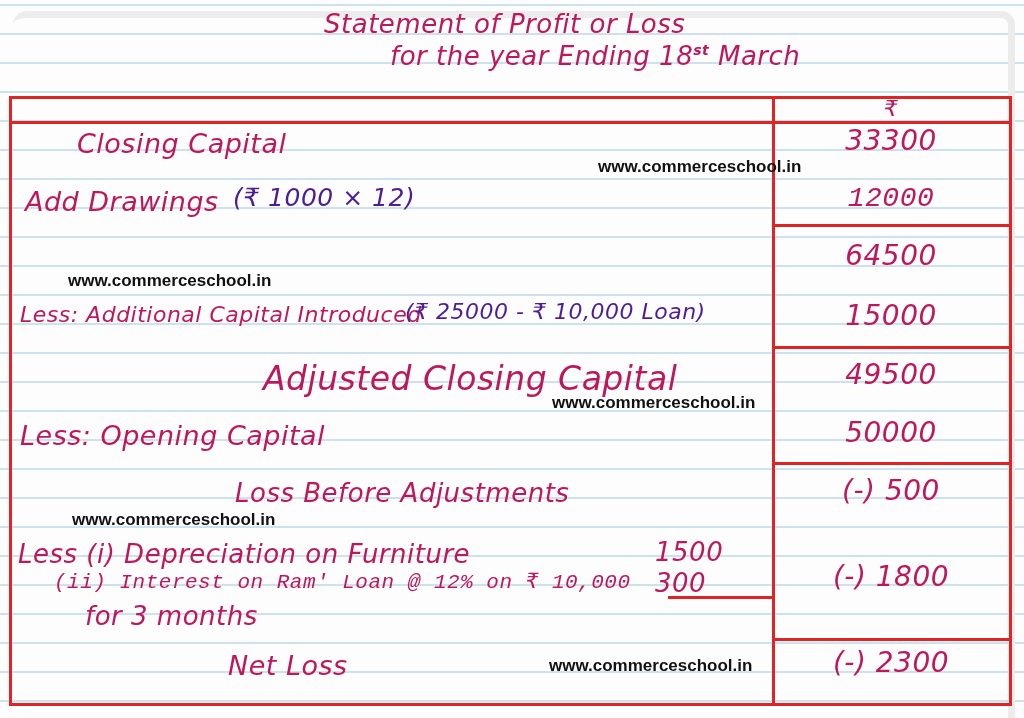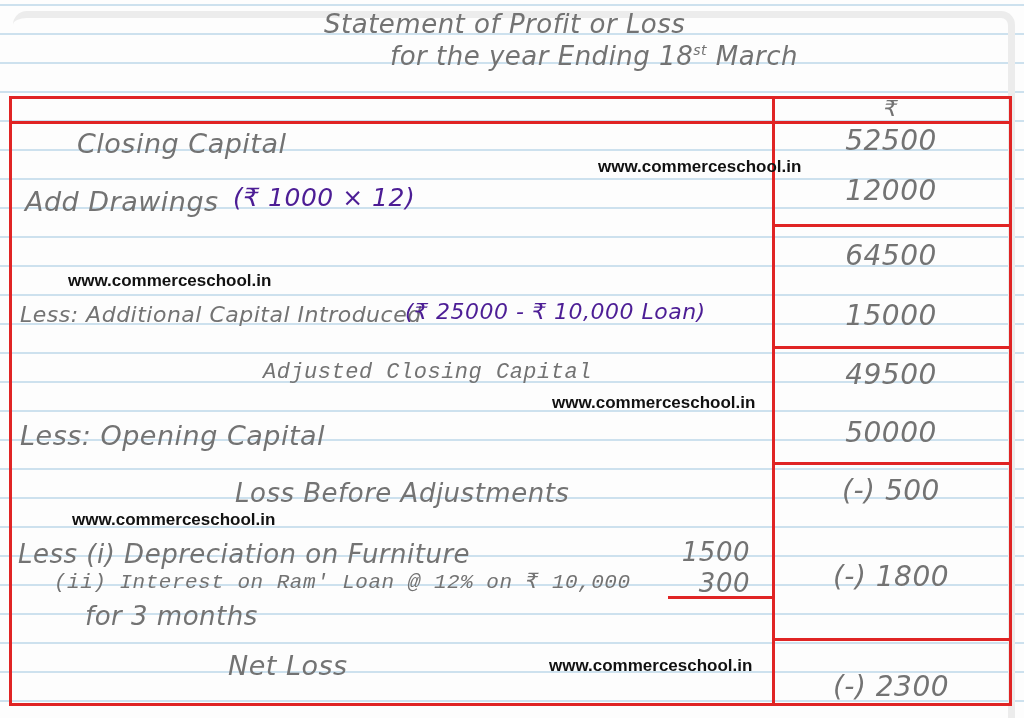--- a/index.html
+++ b/index.html
@@ -8,31 +8,31 @@
     background-color:#fdfdfd;
     background-image:linear-gradient(180deg, transparent 0px, transparent 27px, #cde1ee 27px, #cde1ee 29px);
     background-size:100% 29px;
     background-position:0 6px;
     font-family:"DejaVu Sans", sans-serif;
   }
   .abs{position:absolute;}
   
   .hw{
     font-style:italic;
-    color:#737373;
+    color:#be185d;
     white-space:nowrap;
     line-height:1.1;
     letter-spacing:0.5px;
   }
   .hw-green{color:#4c1d95;}
   .amt{
     left:775px;width:232px;text-align:center;
     font-size:28px;
   }
-  .inner-amt{left:655px;width:95px;text-align:right;font-size:26px;}
+  .inner-amt{left:655px;width:95px;font-size:26px;}
   
   .wm{
     font-family:"Liberation Sans", sans-serif;
     font-weight:bold;font-size:17px;color:#111111;
     white-space:nowrap;z-index:3;
   }
   
   .page-edge{
     left:13px;top:11px;width:995px;height:760px;
     border-top:7px solid #ececec;border-right:7px solid #ececec;
@@ -46,56 +46,56 @@
     border:3px solid #e02424;z-index:2;
   }
   .txt{z-index:4;}
 </style>
 </head>
 <body>
 
 <div class="abs page-edge"></div>
 
 <div class="abs hw txt" style="left:324px;top:10px;font-size:26px;">Statement of Profit or Loss</div>
-<div class="abs hw txt" style="left:390px;top:42px;font-size:26px;"><span>for the year Ending 18</span><sup style="font-size:14px;">st</sup><span> March</span></div>
+<div class="abs hw txt" style="left:390px;top:42px;font-size:26px;"><span>for the year Ending 18</span><sup style="font-size:14px;font-weight:bold;">st</sup><span> March</span></div>
 
 <div class="abs red-box"></div>
 <div class="abs red" style="left:772px;top:96px;width:3px;height:607px;"></div>
 <div class="abs red" style="left:9px;top:121px;width:1000px;height:3px;"></div>
 <div class="abs red" style="left:772px;top:224px;width:237px;height:3px;"></div>
 <div class="abs red" style="left:772px;top:346px;width:237px;height:3px;"></div>
 <div class="abs red" style="left:772px;top:462px;width:237px;height:3px;"></div>
 <div class="abs red" style="left:772px;top:638px;width:237px;height:3px;"></div>
 <div class="abs red" style="left:668px;top:596px;width:105px;height:3px;"></div>
 
 <div class="abs hw amt txt" style="top:97px;font-size:22px;">₹</div>
 
 <div class="abs hw txt" style="left:48px;top:129px;font-size:27px;margin-left:29px;">Closing Capital</div>
 <div class="abs hw txt" style="left:25px;top:187px;font-size:27px;">Add Drawings</div>
 <div class="abs hw hw-green txt" style="left:233px;top:184px;font-size:25px;">(₹ 1000 × 12)</div>
 <div class="abs hw txt" style="left:20px;top:303px;font-size:22px;">Less: Additional Capital Introduced</div>
 <div class="abs hw hw-green txt" style="left:405px;top:300px;font-size:22px;">(₹ 25000 - ₹ 10,000 Loan)</div>
-<div class="abs hw txt" style="left:263px;top:361px;font-size:22px;font-family:Liberation Mono, monospace;">Adjusted Closing Capital</div>
+<div class="abs hw txt" style="left:263px;top:361px;font-size:33px;">Adjusted Closing Capital</div>
 <div class="abs hw txt" style="left:20px;top:421px;font-size:27px;">Less: Opening Capital</div>
 <div class="abs hw txt" style="left:235px;top:479px;font-size:26px;">Loss Before Adjustments</div>
 <div class="abs hw txt" style="left:18px;top:540px;font-size:26px;">Less (i) Depreciation on Furniture</div>
 <div class="abs hw txt" style="left:54px;top:571px;font-size:21px;font-family:Liberation Mono, monospace;">(ii) Interest on Ram' Loan @ 12% on ₹ 10,000</div>
 <div class="abs hw txt" style="left:85px;top:602px;font-size:26px;">for 3 months</div>
 <div class="abs hw txt" style="left:228px;top:651px;font-size:27px;">Net Loss</div>
 
 <div class="abs hw inner-amt txt" style="top:538px;">1500</div>
 <div class="abs hw inner-amt txt" style="top:569px;">300</div>
 
-<div class="abs hw amt txt" style="top:126px;">52500</div>
-<div class="abs hw amt txt" style="top:176px;">12000</div>
+<div class="abs hw amt txt" style="top:126px;">33300</div>
+<div class="abs hw amt txt" style="top:184px;font-family:Liberation Mono, monospace;">12000</div>
 <div class="abs hw amt txt" style="top:241px;">64500</div>
 <div class="abs hw amt txt" style="top:301px;font-style:italic;">15000</div>
 <div class="abs hw amt txt" style="top:360px;">49500</div>
 <div class="abs hw amt txt" style="top:418px;">50000</div>
 <div class="abs hw amt txt" style="top:476px;">(-) 500</div>
 <div class="abs hw amt txt" style="top:562px;">(-) 1800</div>
-<div class="abs hw amt txt" style="top:672px;">(-) 2300</div>
+<div class="abs hw amt txt" style="top:648px;">(-) 2300</div>
 
 <div class="abs wm" style="left:598px;top:157px;">www.commerceschool.in</div>
 <div class="abs wm" style="left:68px;top:271px;">www.commerceschool.in</div>
 <div class="abs wm" style="left:552px;top:393px;">www.commerceschool.in</div>
 <div class="abs wm" style="left:72px;top:510px;">www.commerceschool.in</div>
 <div class="abs wm" style="left:549px;top:656px;">www.commerceschool.in</div>
 
 </body></html>

